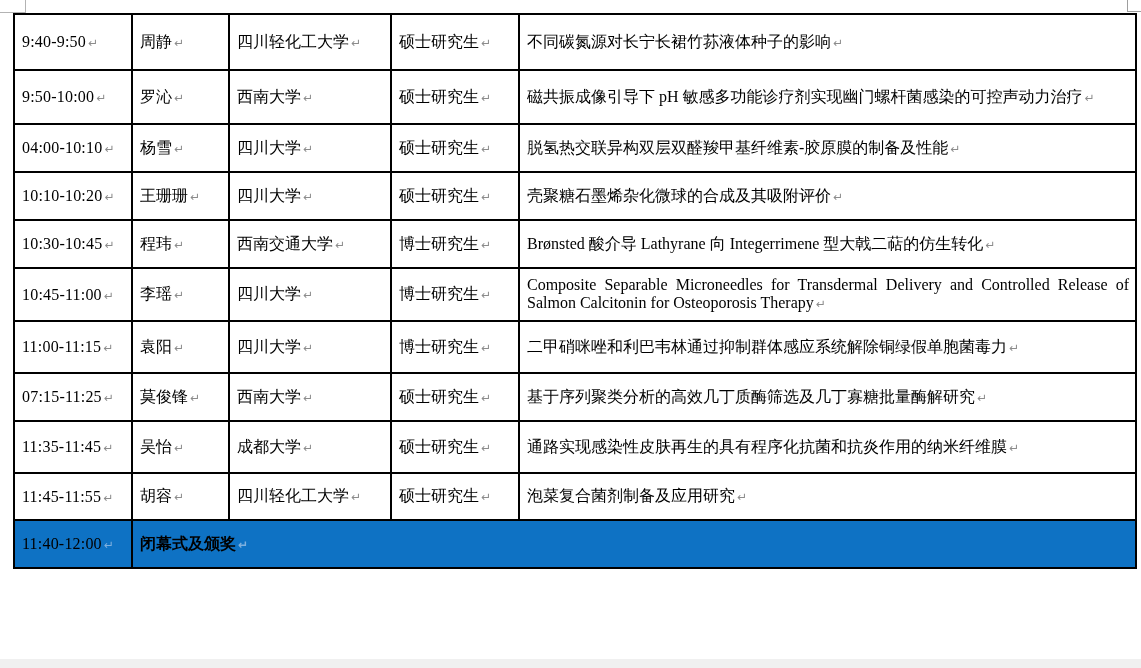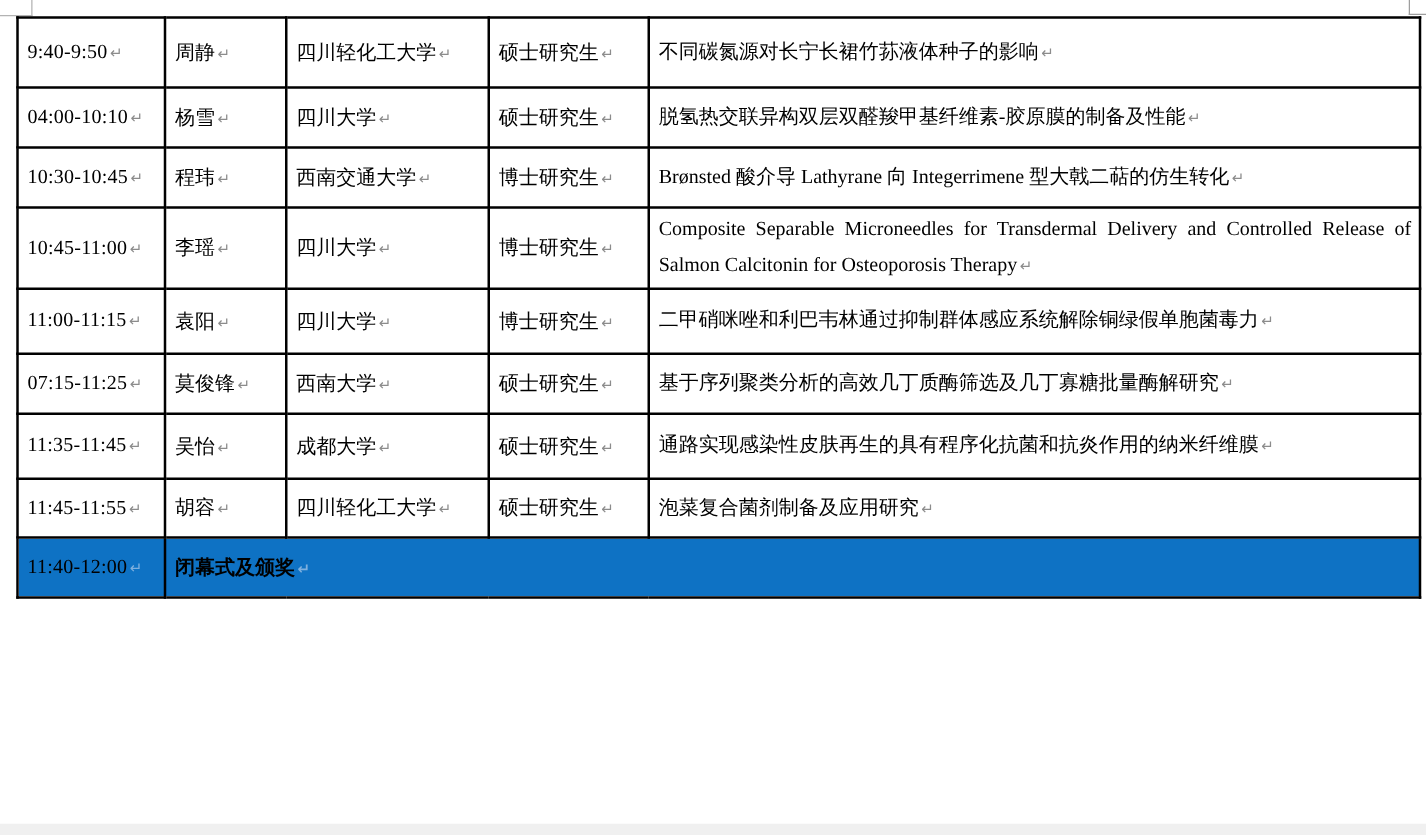--- a/index.html
+++ b/index.html
@@ -28,21 +28,21 @@
     vertical-align: middle;
     overflow: hidden;
   }
   td.time {
     font-size: 17px;
     white-space: nowrap;
     letter-spacing: 0.2px;
   }
   td.title {
     text-align: justify;
-    line-height: 29px;
+    line-height: 18px;
     padding-right: 9px;
   }
   tr.break td { background: #dbe5f1; }
   tr.break td.merged { text-align: center; }
   tr.closing td { background: #0e72c4; color: #eef5fc; }
   tr.closing td.merged { text-align: left; font-weight: bold; }
   .pm {
     color: #8c8c8c;
     font-family: "DejaVu Sans", sans-serif;
     font-size: 12px;
@@ -77,26 +77,40 @@
       <col style="width:617px">
   </colgroup>
   <tbody>
       <tr style="height:56px">
     <td class="time"><span>9:40-9:50</span><span class="pm">↵</span></td>
     <td><span>周静</span><span class="pm">↵</span></td>
     <td><span>四川轻化工大学</span><span class="pm">↵</span></td>
     <td><span>硕士研究生</span><span class="pm">↵</span></td>
     <td class="title"><span>不同碳氮源对长宁长裙竹荪液体种子的影响</span><span class="pm">↵</span></td>
   </tr>
+  <tr style="height:54px">
+    <td class="time"><span>9:50-10:00</span><span class="pm">↵</span></td>
+    <td><span>罗沁</span><span class="pm">↵</span></td>
+    <td><span>西南大学</span><span class="pm">↵</span></td>
+    <td><span>硕士研究生</span><span class="pm">↵</span></td>
+    <td class="title"><span>磁共振成像引导下 pH 敏感多功能诊疗剂实现幽门螺杆菌感染的可控声动力治疗</span><span class="pm">↵</span></td>
+  </tr>
   <tr style="height:48px">
     <td class="time"><span>04:00-10:10</span><span class="pm">↵</span></td>
     <td><span>杨雪</span><span class="pm">↵</span></td>
     <td><span>四川大学</span><span class="pm">↵</span></td>
     <td><span>硕士研究生</span><span class="pm">↵</span></td>
     <td class="title"><span>脱氢热交联异构双层双醛羧甲基纤维素-胶原膜的制备及性能</span><span class="pm">↵</span></td>
+  </tr>
+  <tr style="height:48px">
+    <td class="time"><span>10:10-10:20</span><span class="pm">↵</span></td>
+    <td><span>王珊珊</span><span class="pm">↵</span></td>
+    <td><span>四川大学</span><span class="pm">↵</span></td>
+    <td><span>硕士研究生</span><span class="pm">↵</span></td>
+    <td class="title"><span>壳聚糖石墨烯杂化微球的合成及其吸附评价</span><span class="pm">↵</span></td>
   </tr>
   <tr style="height:48px">
     <td class="time"><span>10:30-10:45</span><span class="pm">↵</span></td>
     <td><span>程玮</span><span class="pm">↵</span></td>
     <td><span>西南交通大学</span><span class="pm">↵</span></td>
     <td><span>博士研究生</span><span class="pm">↵</span></td>
     <td class="title"><span>Brønsted 酸介导 Lathyrane 向 Integerrimene 型大戟二萜的仿生转化</span><span class="pm">↵</span></td>
   </tr>
   <tr style="height:53px">
     <td class="time"><span>10:45-11:00</span><span class="pm">↵</span></td>

